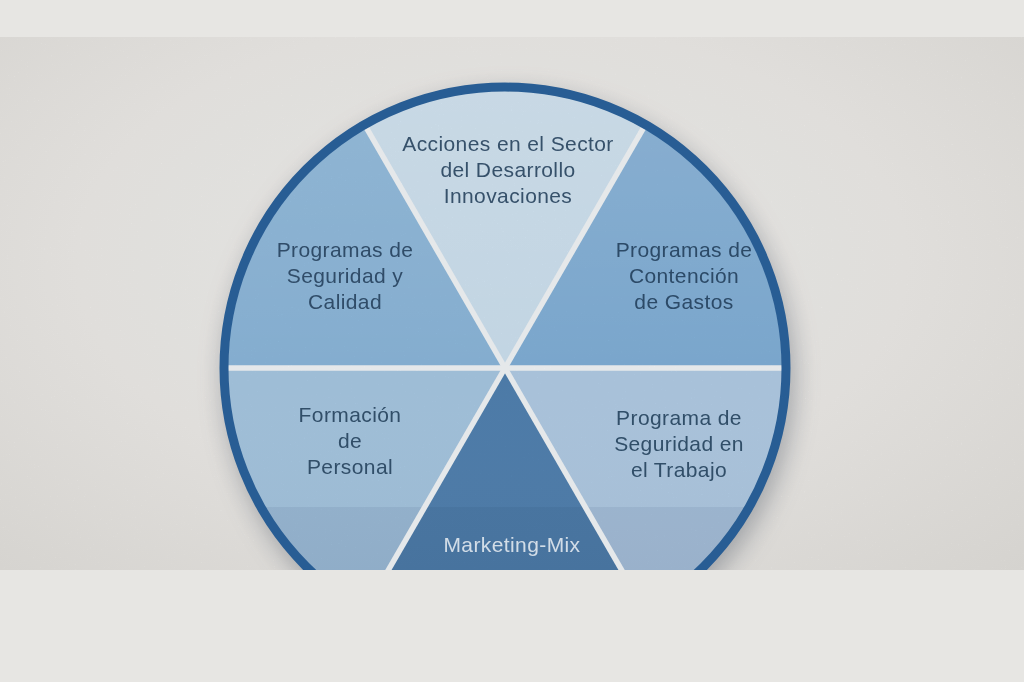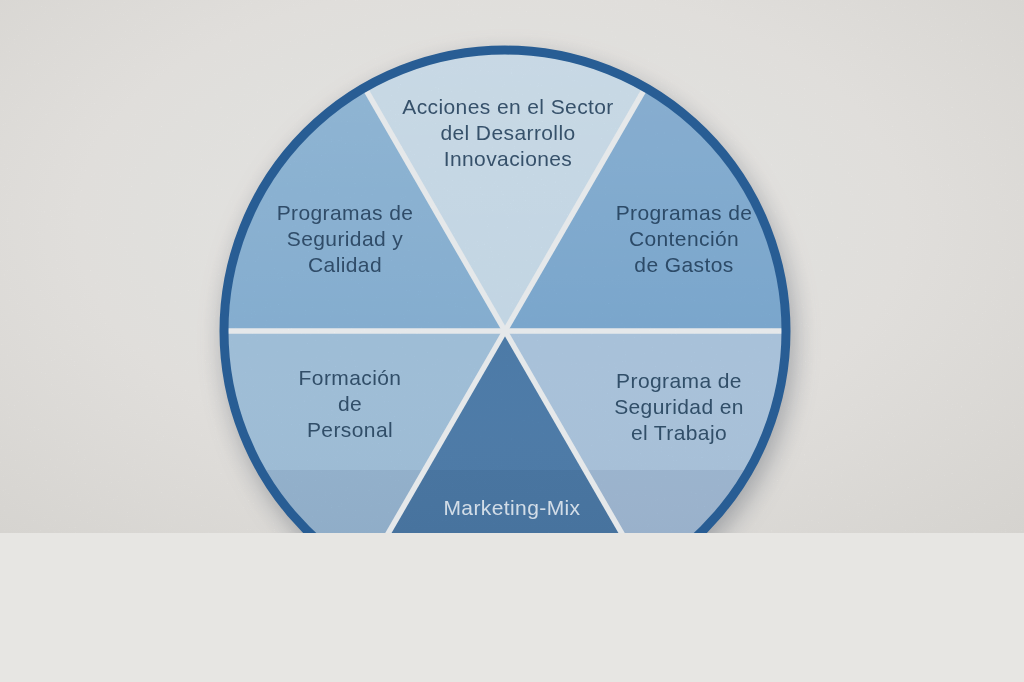--- a/index.html
+++ b/index.html
@@ -3,20 +3,21 @@
 <meta charset="utf-8">
 <style>
   html,body{margin:0;padding:0;}
   body{background:#e7e6e3;}
   .stage{
     position:relative;
     width:1024px;height:533px;
     overflow:hidden;
     background:radial-gradient(ellipse at 48% 42%, #f2f1ef 0%, #edebe8 55%, #e2e0dc 100%);
     font-family:"Liberation Sans", sans-serif;
+    margin-top:37px;
   }
   .stage svg{position:absolute;left:0;top:0;}
   #pie-group{filter:drop-shadow(4px 10px 12px rgba(55,65,82,.35));}
   .slice-label{
     font-family:"Liberation Sans", sans-serif;
     font-size:21px;
     letter-spacing:.4px;
   }
 </style>
 </head>

